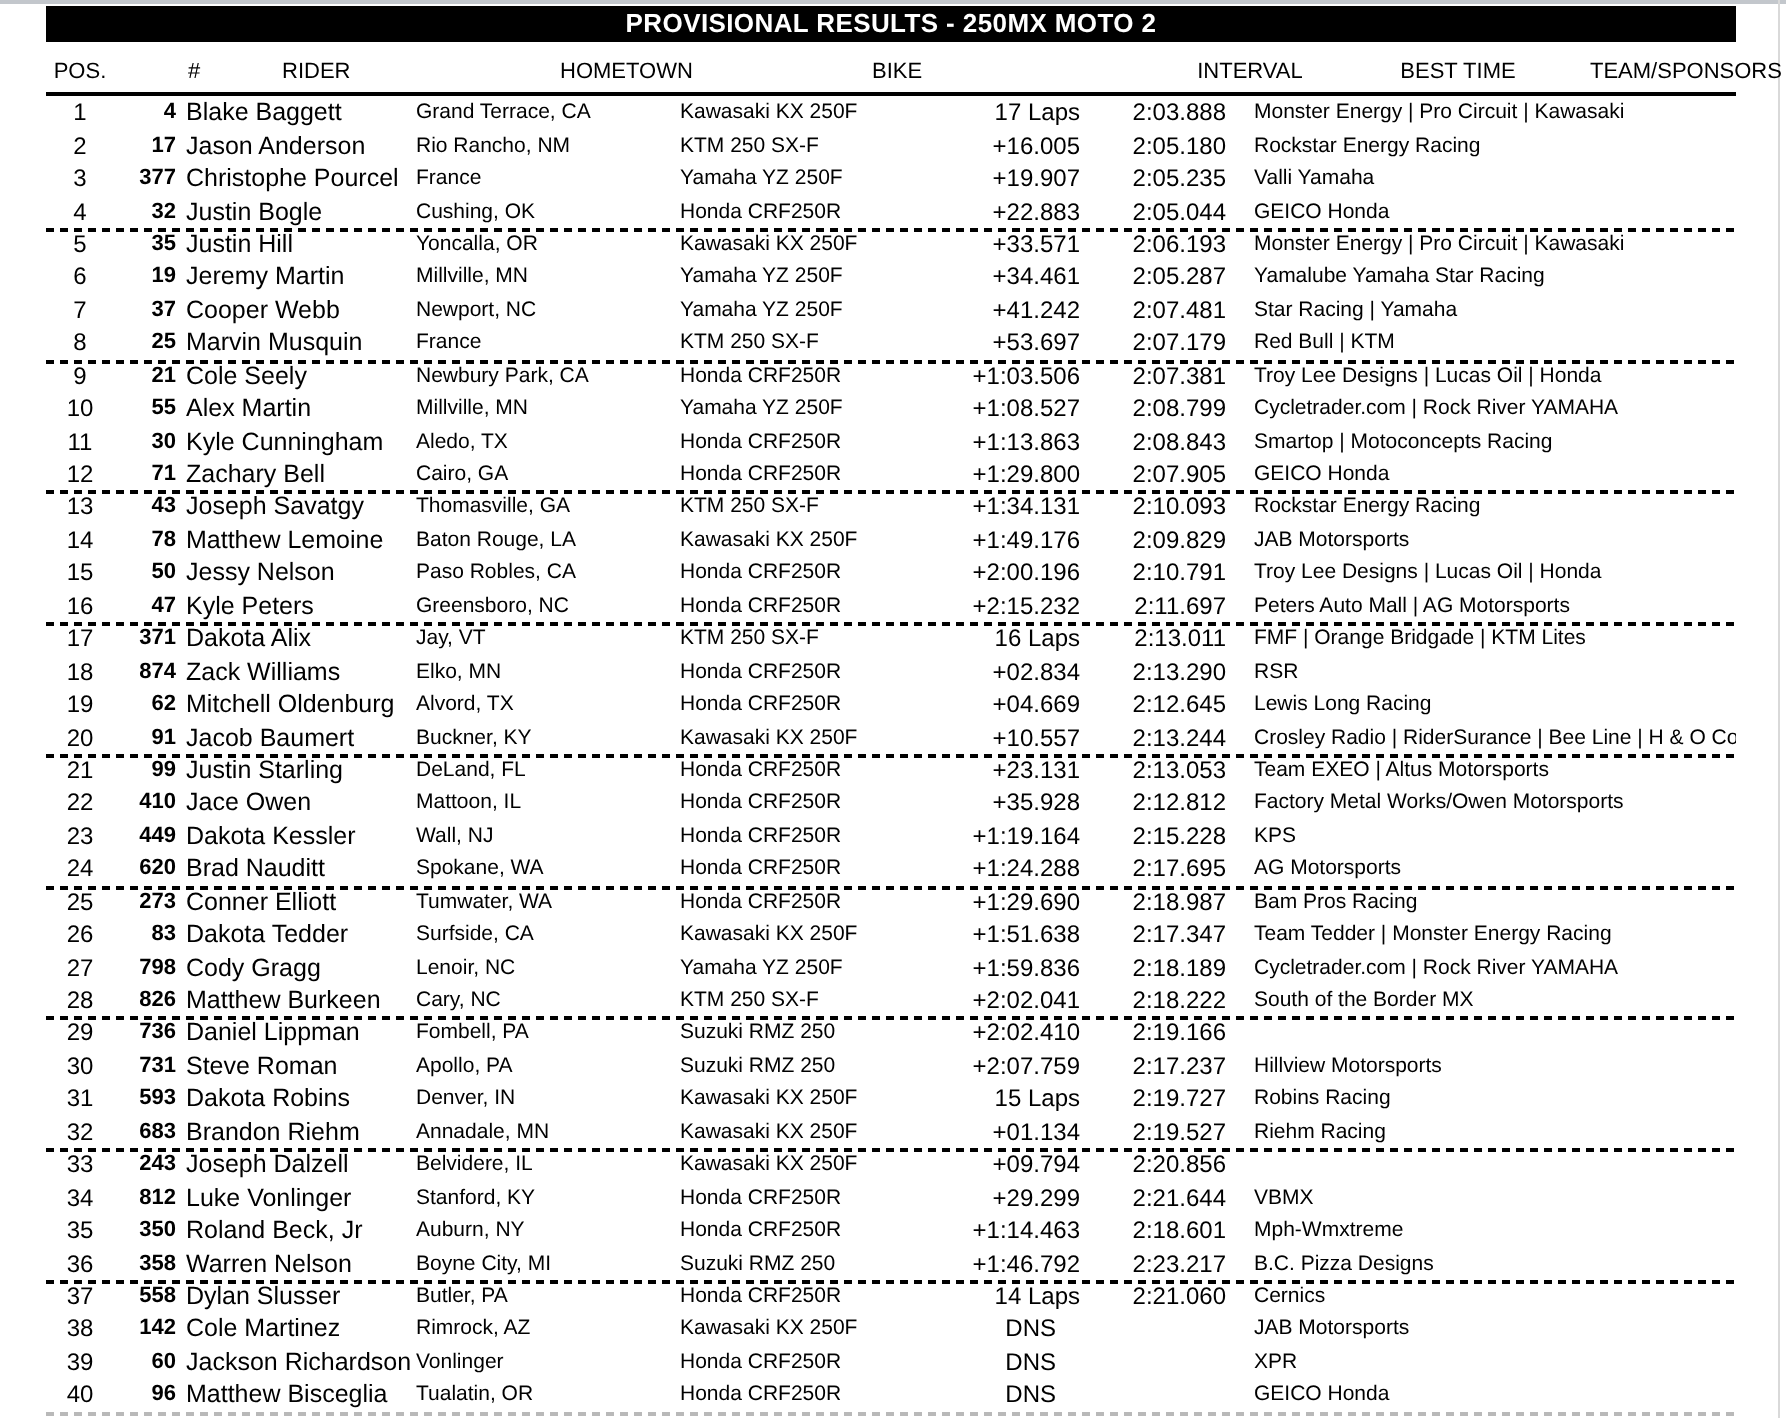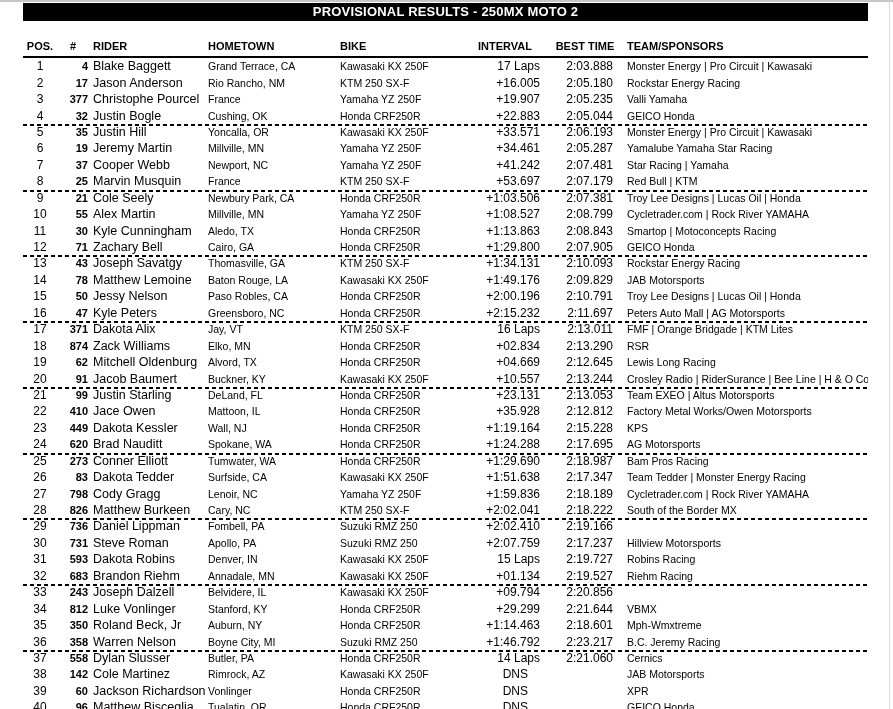--- a/index.html
+++ b/index.html
@@ -33,24 +33,25 @@
     text-align: center;
     line-height: 17px;
     letter-spacing: 0.2px;
   }
   .grid-row {
     display: grid;
     grid-template-columns: 34px 32px 119px 132px 123px 84px 76px 1fr;
     align-items: center;
   }
   .header-row {
-    height: 37px;
+    height: 27px;
     border-bottom: 2px solid #000;
     font-size: 11px;
-    font-weight: bold;
+    font-weight: normal;
+    gap: 24px;
   }
   .header-row > div { display: flex; align-items: flex-end; height: 100%; padding-bottom: 4px; }
   .h-pos   { justify-content: center; }
   .h-num   { justify-content: center; }
   .h-rider { padding-left: 4px; }
   .h-home  { }
   .h-bike  { }
   .h-int   { justify-content: center; }
   .h-best  { justify-content: center; }
   .h-team  { padding-left: 4px; }
@@ -459,21 +460,21 @@
     <div class="c-team">Mph-Wmxtreme</div>
   </div>
       <div class="grid-row row">
     <div class="c-pos">36</div>
     <div class="c-num">358</div>
     <div class="c-rider">Warren Nelson</div>
     <div class="c-home">Boyne City, MI</div>
     <div class="c-bike">Suzuki RMZ 250</div>
     <div class="c-int">+1:46.792</div>
     <div class="c-best">2:23.217</div>
-    <div class="c-team">B.C. Jeremy Racing</div>
+    <div class="c-team">B.C. Pizza Designs</div>
   </div>
       <div class="grid-row row group-start">
     <div class="c-pos">37</div>
     <div class="c-num">558</div>
     <div class="c-rider">Dylan Slusser</div>
     <div class="c-home">Butler, PA</div>
     <div class="c-bike">Honda CRF250R</div>
     <div class="c-int">14 Laps</div>
     <div class="c-best">2:21.060</div>
     <div class="c-team">Cernics</div>

